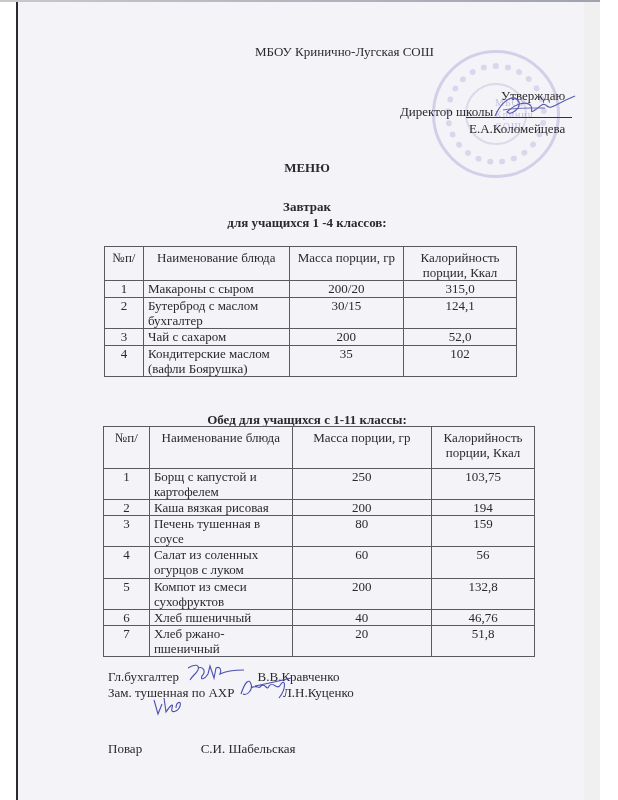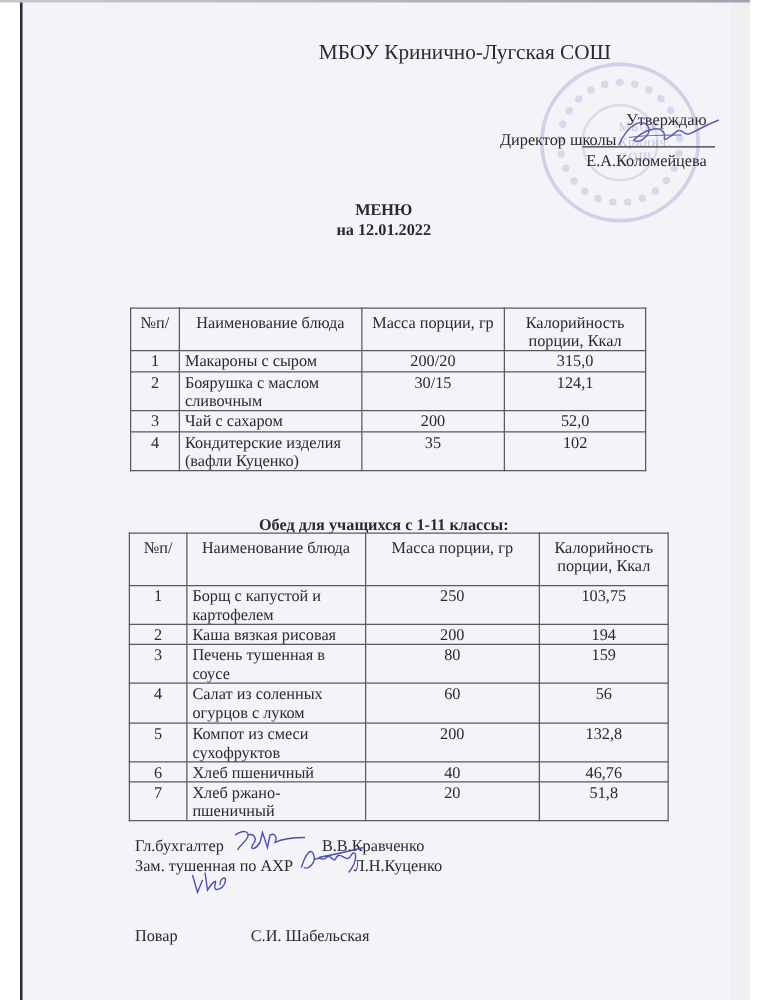--- a/index.html
+++ b/index.html
@@ -17,21 +17,21 @@
     }
     .page-right-strip {
       position: absolute; left: 584px; top: 0; width: 16px; height: 800px;
       background: #f0f0f0;
     }
     .top-shadow {
       position: absolute; left: 0; top: 0; width: 600px; height: 2px;
       background: linear-gradient(to right, #c8c8cc, #9fa3b0);
     }
     .abs { position: absolute; white-space: nowrap; }
-    .school { left: 255px; top: 32px; font-size: 17px; }
+    .school { left: 255px; top: 44px; font-size: 13px; }
 
     .stamp {
       position: absolute; left: 432px; top: 50px; width: 128px; height: 128px;
       border-radius: 50%;
       border: 3px solid rgba(150,140,205,0.35);
       box-sizing: border-box;
     }
     .stamp::before {
       content: ""; position: absolute; left: 10px; top: 10px; right: 10px; bottom: 10px;
       border-radius: 50%;
@@ -95,24 +95,25 @@
 <div class="abs director">Директор школы</div>
 <div class="sign-line"></div>
 <div class="abs director-name">Е.А.Коломейцева</div>
 <svg class="sig-director" viewBox="0 0 95 36">
   <path d="M10 28 C 18 10, 30 6, 34 14 C 36 20, 26 28, 22 24 C 30 16, 42 12, 46 18 C 48 22, 44 26, 50 22 C 56 18, 58 14, 62 18 C 66 22, 70 16, 90 8" fill="none" stroke="#5a5fb0" stroke-width="1.2"></path>
   <path d="M18 22 C 30 20, 44 20, 60 20" fill="none" stroke="#5a5fb0" stroke-width="0.9"></path>
 </svg>
 
 <div class="title-block menu-title">
   <div>МЕНЮ</div>
-  <div>на 12.01.2022</div>
 </div>
 
 <div class="title-block breakfast-title">
+  <div>Завтрак</div>
+  <div>для учащихся 1 -4 классов:</div>
 </div>
 
 <table class="menu t1">
   <colgroup>
     <col style="width:39px">
       <col style="width:146px">
       <col style="width:115px">
       <col style="width:113px">
   </colgroup>
   <tbody>
@@ -123,33 +124,33 @@
     <th>Калорийность порции, Ккал</th>
   </tr>
   <tr style="height:17px">
     <td class="num">1</td>
     <td>Макароны с сыром</td>
     <td class="c">200/20</td>
     <td class="c">315,0</td>
   </tr>
   <tr style="height:30px">
     <td class="num">2</td>
-    <td>Боярушка с маслом сливочным</td>
+    <td>Бутерброд с маслом бухгалтер</td>
     <td class="c">30/15</td>
     <td class="c">124,1</td>
   </tr>
   <tr style="height:17px">
     <td class="num">3</td>
     <td>Чай с сахаром</td>
     <td class="c">200</td>
     <td class="c">52,0</td>
   </tr>
   <tr style="height:30px">
     <td class="num">4</td>
-    <td>Кондитерские изделия (вафли Куценко)</td>
+    <td>Кондитерские маслом (вафли Боярушка)</td>
     <td class="c">35</td>
     <td class="c">102</td>
   </tr>
 </tbody>
   </table>
 
 <div class="title-block lunch-title">
   <div>Обед для учащихся с 1-11 классы:</div>
 </div>
 

